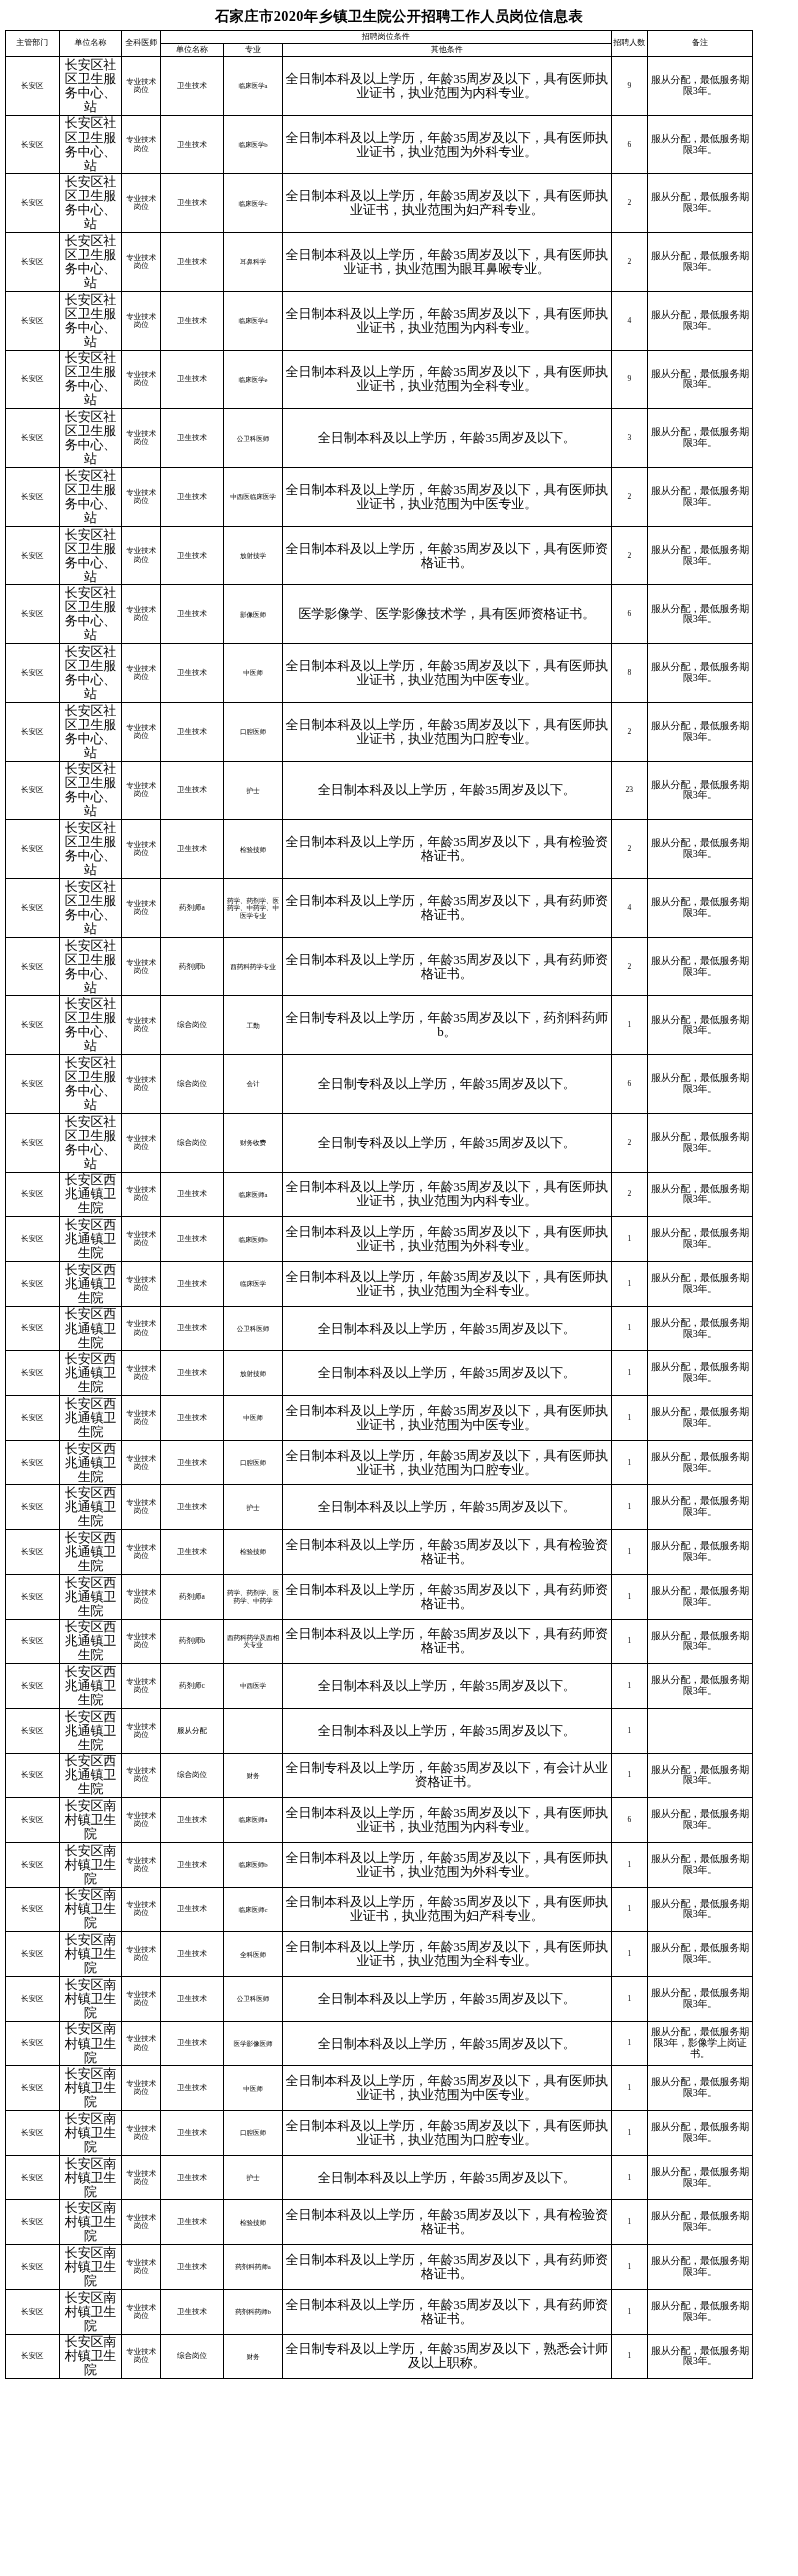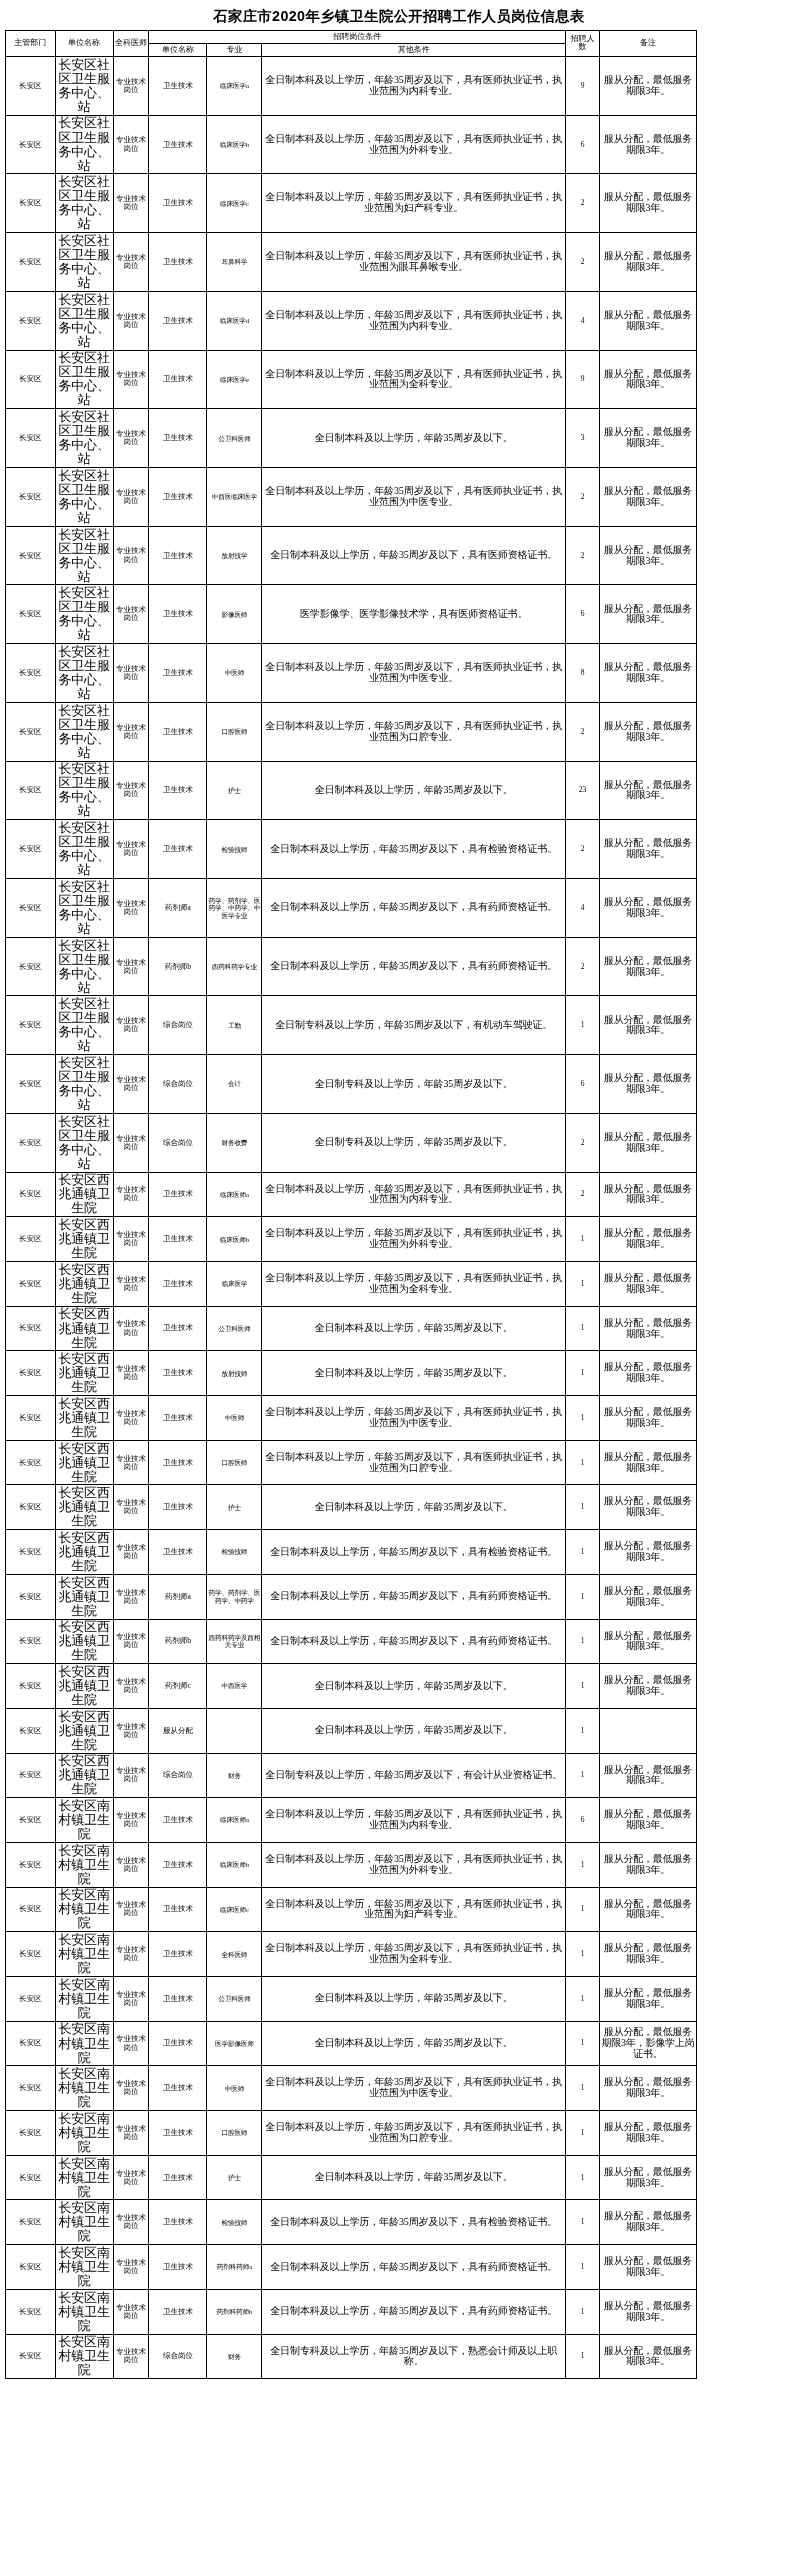--- a/index.html
+++ b/index.html
@@ -11,30 +11,30 @@
     width: 798px;
     font-family: "Liberation Serif", "DejaVu Serif", serif;
     color: #000000;
   }
   #sheet {
     width: 798px;
     box-sizing: border-box;
     padding: 3.4px 5px 8.4px 5px;
   }
   h1.doc-title {
-    font-family: Liberation Sans, sans-serif;
+    font-family: Liberation Serif, serif;
     font-size: 14.3px;
     font-weight: bold;
     text-align: center;
     margin: 3.4px 0 4.2px 0;
     letter-spacing: 0.4px;
   }
   table.grid {
     border-collapse: collapse;
-    width: 692px;
+    width: 748px;
     table-layout: fixed;
     font-size: 7.5px;
     line-height: 1.08;
   }
   table.grid th, table.grid td {
     border: 0.8px solid #000000;
     text-align: center;
     vertical-align: middle;
     padding: 0.8px 0.8px;
     word-break: break-all;
@@ -54,21 +54,21 @@
   col.c-other   { width: 288px; }
   col.c-num     { width: 32px; }
   col.c-remark  { width: 92px; }
 
   td.dept, td.unit, td.type, td.post, td.major, td.num {
     font-size: 7.5px;
   }
   td.unit { font-size: 13px; letter-spacing: -0.2px; }
   td.major { font-size: 6.7px; letter-spacing: -0.2px; }
   td.other {
-    font-size: 10px;
+    font-size: 13px;
     text-align: left;
     padding-left: 3.4px;
     letter-spacing: -0.1px;
   }
   td.remark {
     font-size: 10px;
     letter-spacing: -0.2px;
   }
   .hdr-top { font-size: 8.4px; }
 </style>
@@ -264,21 +264,21 @@
           <td class="other">全日制本科及以上学历，年龄35周岁及以下，具有药师资格证书。</td>
           <td class="num">2</td>
           <td class="remark">服从分配，最低服务期限3年。</td>
         </tr>
         <tr>
           <td class="dept">长安区</td>
           <td class="unit">长安区社区卫生服务中心、站</td>
           <td class="type">专业技术岗位</td>
           <td class="post">综合岗位</td>
           <td class="major">工勤</td>
-          <td class="other">全日制专科及以上学历，年龄35周岁及以下，有机动车驾驶证。</td>
+          <td class="other">全日制专科及以上学历，年龄35周岁及以下，药剂科药师b。</td>
           <td class="num">1</td>
           <td class="remark">服从分配，最低服务期限3年。</td>
         </tr>
         <tr>
           <td class="dept">长安区</td>
           <td class="unit">长安区社区卫生服务中心、站</td>
           <td class="type">专业技术岗位</td>
           <td class="post">综合岗位</td>
           <td class="major">会计</td>
           <td class="other">全日制专科及以上学历，年龄35周岁及以下。</td>

